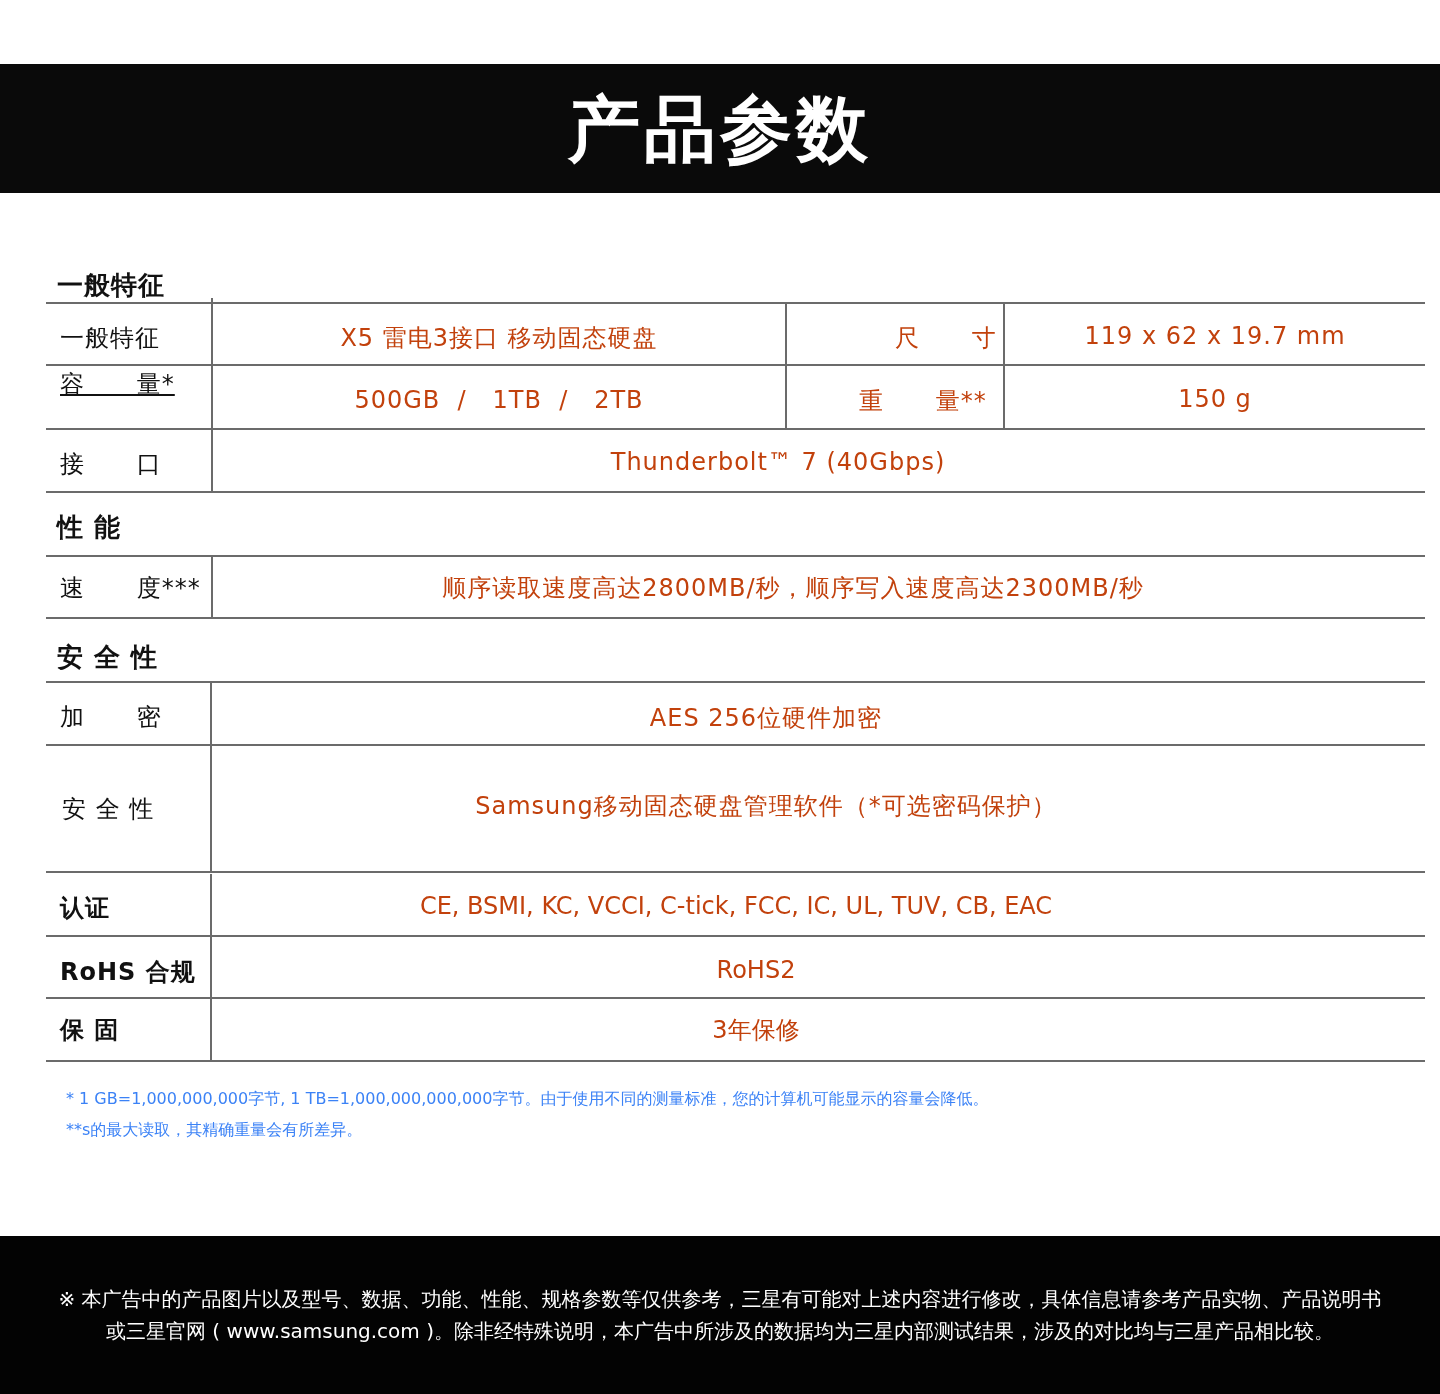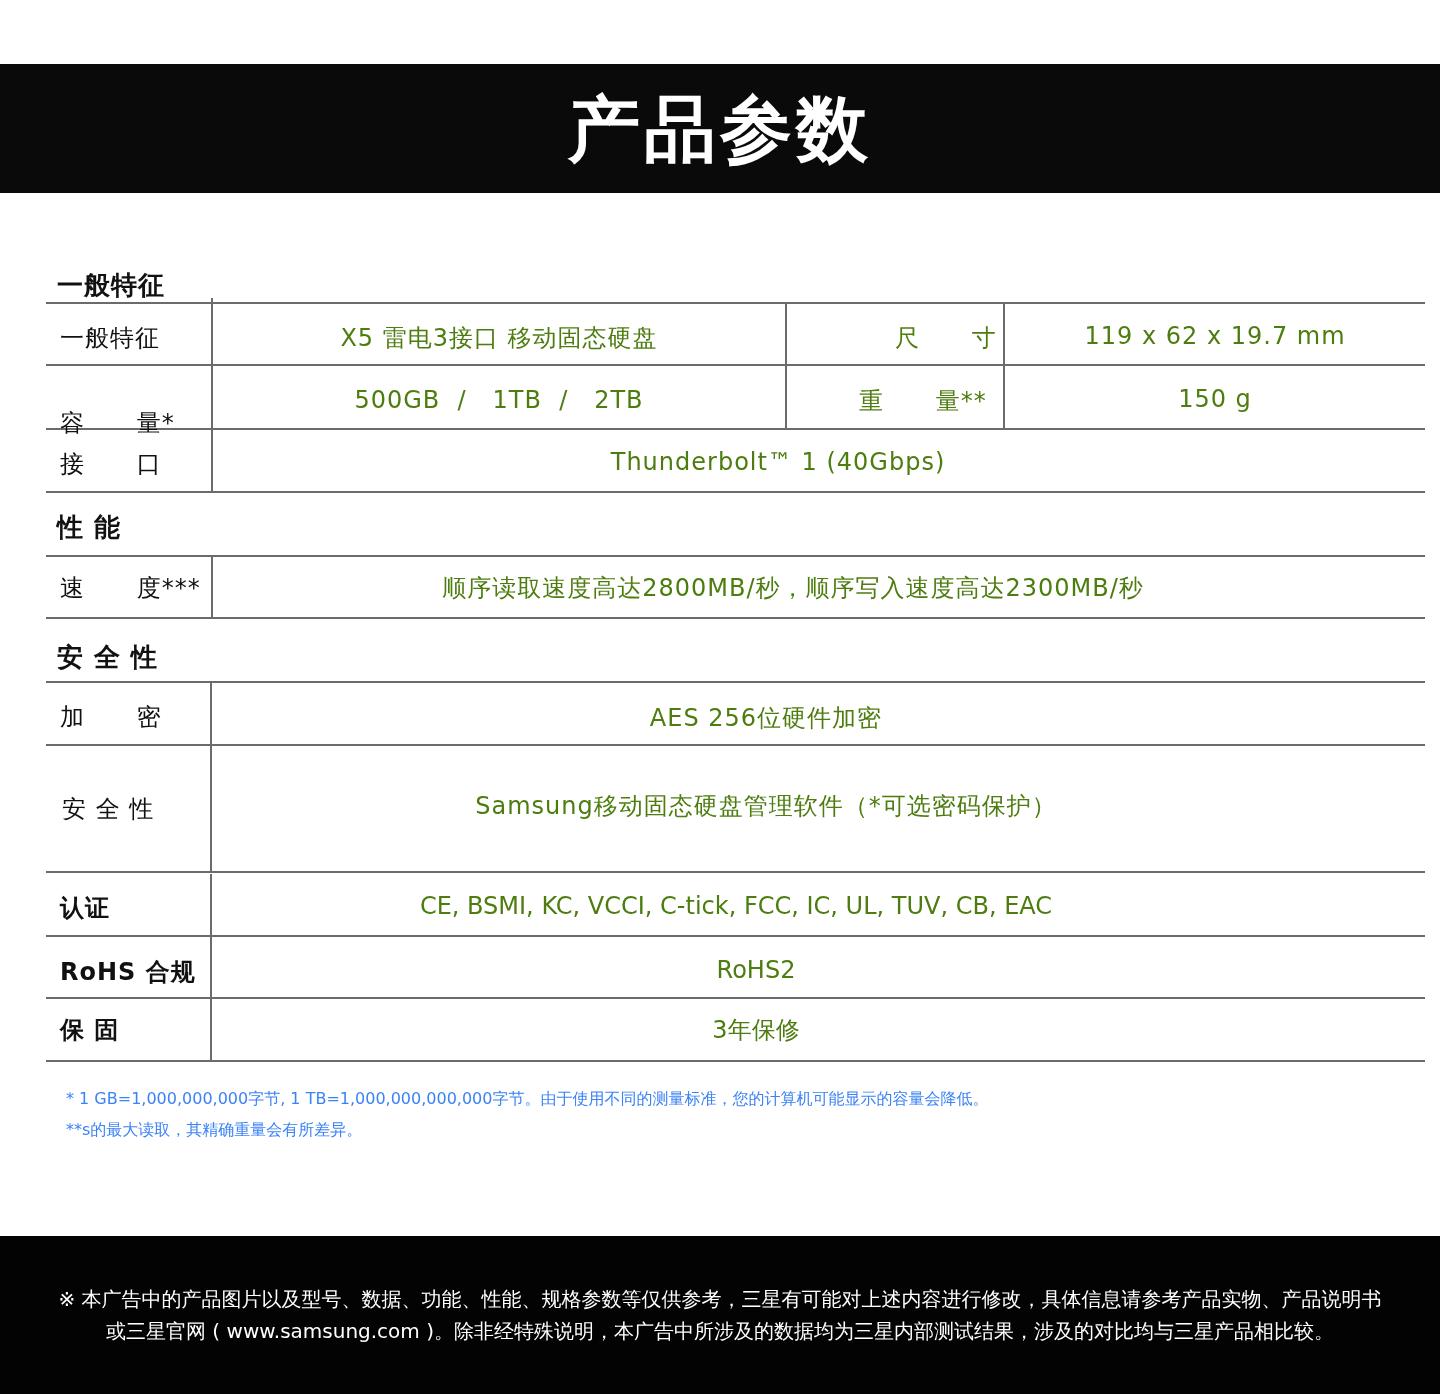--- a/index.html
+++ b/index.html
@@ -31,21 +31,21 @@
 
     .hline { position: absolute; left: 46px; width: 1379px; height: 2px; background: #6b6b6b; }
     .vline { position: absolute; width: 2px; background: #6b6b6b; }
 
     .label {
       position: absolute; left: 60px;
       font-size: 24px; color: #111; white-space: pre; letter-spacing: 1px;
     }
     .label.bold { font-weight: bold; }
     .value {
-      position: absolute; font-size: 24px; color: #4d7c0f; white-space: pre;
+      position: absolute; font-size: 24px; color: #c2410c; white-space: pre;
       text-align: center; letter-spacing: 1px;
     }
 
     .footnotes {
       position: absolute; left: 66px; top: 1083px; width: 1374px;
       font-size: 16px; color: #3b82f6; line-height: 31px; white-space: nowrap; overflow: hidden;
     }
 
     .bottom-banner {
       position: absolute; left: 0; top: 1236px; width: 1440px; height: 158px;
@@ -77,29 +77,29 @@
   <div class="vline" style="left:1003px; top:302px; height:127px;"></div>
 
   <div>
     <div class="label" style="top:322px;">一般特征</div>
     <div class="value" style="top:322px; left:213px; width:572px;">X5 雷电3接口 移动固态硬盘</div>
     <div class="value" style="top:322px; left:787px; width:216px; text-align:left; padding-left:108px;">尺      寸</div>
     <div class="value" style="top:322px; left:1005px; width:420px;">119 x 62 x 19.7 mm</div>
   </div>
 
   <div>
-    <div class="label" style="top:407px;">容      量*</div>
+    <div class="label" style="top:368px;text-decoration:underline;">容      量*</div>
     <div class="value" style="top:386px; left:213px; width:572px;">500GB  /   1TB  /   2TB</div>
     <div class="value" style="top:385px; left:787px; width:244px; text-align:left; padding-left:72px;">重      量**</div>
     <div class="value" style="top:385px; left:1005px; width:420px;">150 g</div>
   </div>
 
   <div>
     <div class="label" style="top:448px;">接      口</div>
-    <div class="value" style="top:448px; left:213px; width:1130px;">Thunderbolt™ 1 (40Gbps)</div>
+    <div class="value" style="top:448px; left:213px; width:1130px;">Thunderbolt™ 7 (40Gbps)</div>
   </div>
 
   <div class="section-heading" style="top:510px;">性 能</div>
   <div class="hline" style="top:555px;"></div>
   <div class="hline" style="top:617px;"></div>
   <div class="vline" style="left:211px; top:556px; height:62px;"></div>
 
   <div>
     <div class="label" style="top:572px;">速      度***</div>
     <div class="value" style="top:572px; left:213px; width:1160px;">顺序读取速度高达2800MB/秒，顺序写入速度高达2300MB/秒</div>

